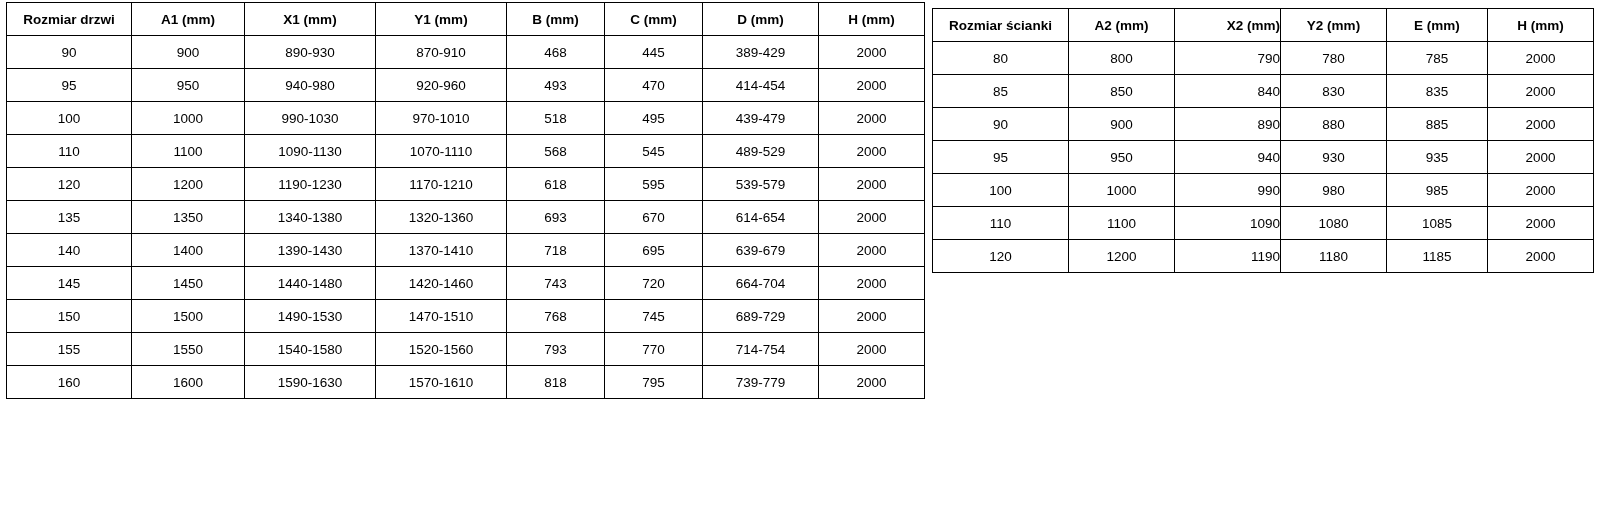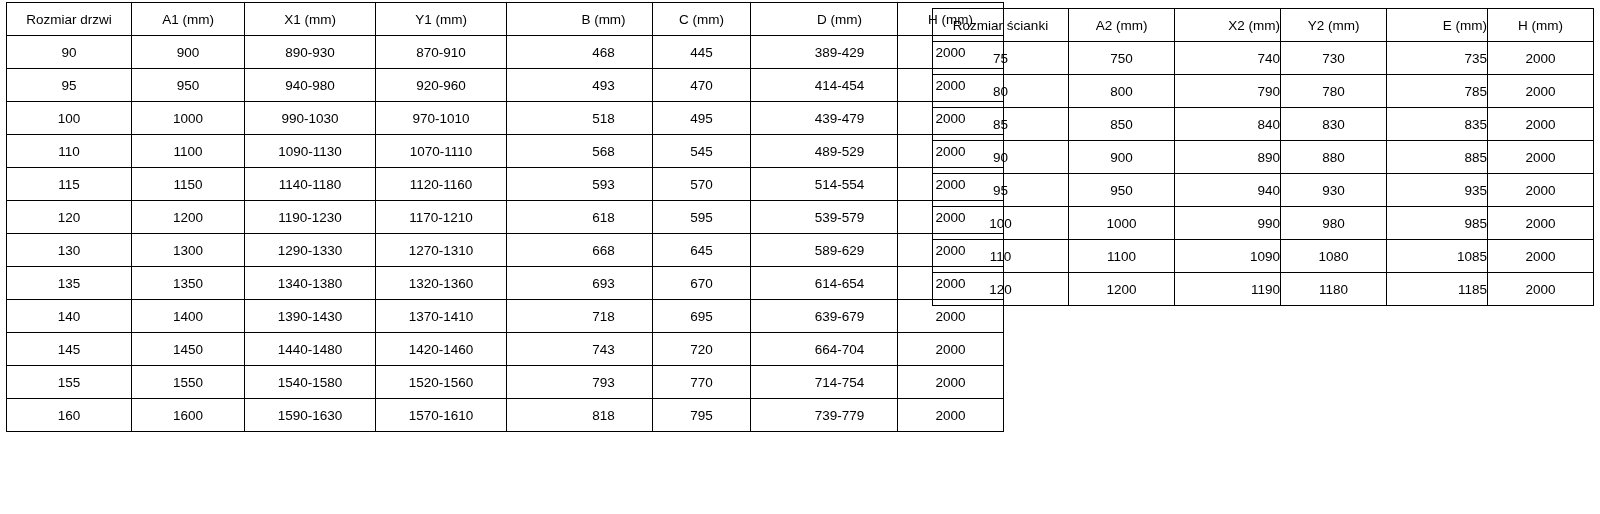--- a/index.html
+++ b/index.html
@@ -36,42 +36,42 @@
   }
   table td, table th {
     border: 1px solid #000000;
     text-align: center;
     vertical-align: middle;
     font-size: 13.5px;
     color: #000000;
     padding: 0;
   }
   table th {
-    font-weight: normal;
+    font-weight: bold;
     height: 32px;
   }
   table td {
     font-weight: normal;
     height: 32px;
   }
   
   #doors-table th:nth-child(1), #doors-table td:nth-child(1) { width: 124px; }
   #doors-table th:nth-child(2), #doors-table td:nth-child(2) { width: 112px; }
   #doors-table th:nth-child(3), #doors-table td:nth-child(3) { width: 130px; }
   #doors-table th:nth-child(4), #doors-table td:nth-child(4) { width: 130px; }
-  #doors-table th:nth-child(5), #doors-table td:nth-child(5) { width: 97px; padding-left: 48px; }
+  #doors-table th:nth-child(5), #doors-table td:nth-child(5) { width: 97px; }
   #doors-table th:nth-child(6), #doors-table td:nth-child(6) { width: 97px; margin-top: 44px; }
-  #doors-table th:nth-child(7), #doors-table td:nth-child(7) { width: 115px; padding-left: 31px; }
+  #doors-table th:nth-child(7), #doors-table td:nth-child(7) { width: 115px; }
   #doors-table th:nth-child(8), #doors-table td:nth-child(8) { width: 105px; }
   
   #walls-table th:nth-child(1), #walls-table td:nth-child(1) { width: 135px; }
   #walls-table th:nth-child(2), #walls-table td:nth-child(2) { width: 105px; }
   #walls-table th:nth-child(3), #walls-table td:nth-child(3) { width: 105px; text-align: right; }
   #walls-table th:nth-child(4), #walls-table td:nth-child(4) { width: 105px; }
-  #walls-table th:nth-child(5), #walls-table td:nth-child(5) { width: 100px; text-align: right; }
+  #walls-table th:nth-child(5), #walls-table td:nth-child(5) { width: 100px; }
   #walls-table th:nth-child(6), #walls-table td:nth-child(6) { width: 105px; }
 </style>
 </head>
 <body>
 
 <div class="page">
 
   <div class="table-wrap" id="doors-wrap">
     <table id="doors-table">
       <thead>
@@ -121,50 +121,30 @@
             <td>110</td>
             <td>1100</td>
             <td>1090-1130</td>
             <td>1070-1110</td>
             <td>568</td>
             <td>545</td>
             <td>489-529</td>
             <td>2000</td>
           </tr>
           <tr>
-            <td>115</td>
-            <td>1150</td>
-            <td>1140-1180</td>
-            <td>1120-1160</td>
-            <td>593</td>
-            <td>570</td>
-            <td>514-554</td>
-            <td>2000</td>
-          </tr>
-          <tr>
             <td>120</td>
             <td>1200</td>
             <td>1190-1230</td>
             <td>1170-1210</td>
             <td>618</td>
             <td>595</td>
             <td>539-579</td>
             <td>2000</td>
           </tr>
           <tr>
-            <td>130</td>
-            <td>1300</td>
-            <td>1290-1330</td>
-            <td>1270-1310</td>
-            <td>668</td>
-            <td>645</td>
-            <td>589-629</td>
-            <td>2000</td>
-          </tr>
-          <tr>
             <td>135</td>
             <td>1350</td>
             <td>1340-1380</td>
             <td>1320-1360</td>
             <td>693</td>
             <td>670</td>
             <td>614-654</td>
             <td>2000</td>
           </tr>
           <tr>
@@ -178,20 +158,30 @@
             <td>2000</td>
           </tr>
           <tr>
             <td>145</td>
             <td>1450</td>
             <td>1440-1480</td>
             <td>1420-1460</td>
             <td>743</td>
             <td>720</td>
             <td>664-704</td>
+            <td>2000</td>
+          </tr>
+          <tr>
+            <td>150</td>
+            <td>1500</td>
+            <td>1490-1530</td>
+            <td>1470-1510</td>
+            <td>768</td>
+            <td>745</td>
+            <td>689-729</td>
             <td>2000</td>
           </tr>
           <tr>
             <td>155</td>
             <td>1550</td>
             <td>1540-1580</td>
             <td>1520-1560</td>
             <td>793</td>
             <td>770</td>
             <td>714-754</td>
@@ -218,28 +208,20 @@
             <th>Rozmiar ścianki</th>
             <th>A2 (mm)</th>
             <th>X2 (mm)</th>
             <th>Y2 (mm)</th>
             <th>E (mm)</th>
             <th>H (mm)</th>
           </tr>
       </thead>
       <tbody>
           <tr>
-            <td>75</td>
-            <td>750</td>
-            <td>740</td>
-            <td>730</td>
-            <td>735</td>
-            <td>2000</td>
-          </tr>
-          <tr>
             <td>80</td>
             <td>800</td>
             <td>790</td>
             <td>780</td>
             <td>785</td>
             <td>2000</td>
           </tr>
           <tr>
             <td>85</td>
             <td>850</td>

